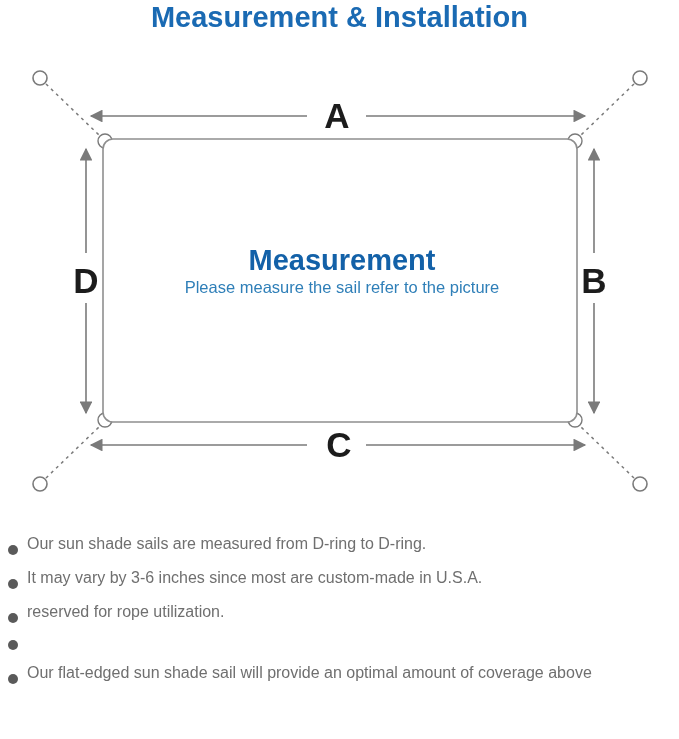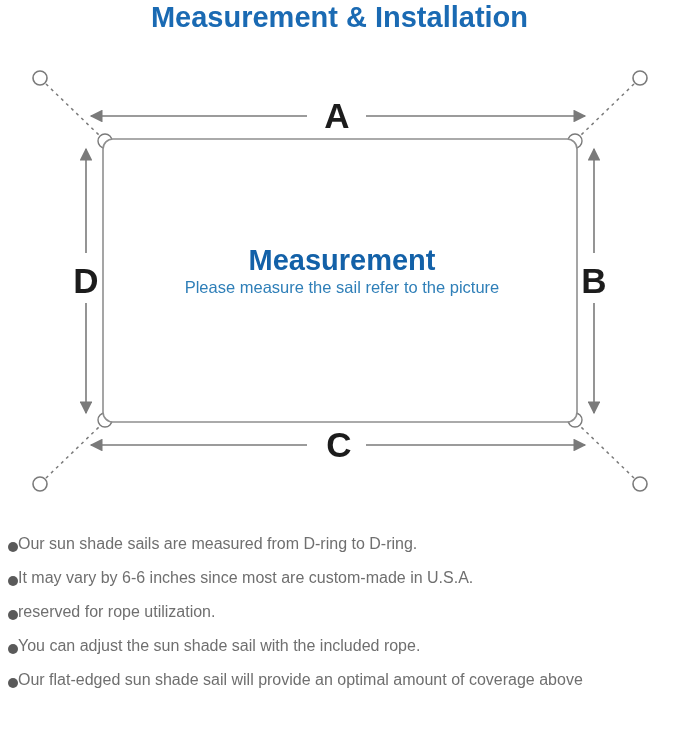--- a/index.html
+++ b/index.html
@@ -52,21 +52,22 @@
   }
   
   .notes {
     position: absolute;
     top: 532px; left: 8px; right: 2px;
     margin: 0; padding: 0;
     list-style: none;
   }
   .note-item {
     display: flex;
-    align-items: center;
+    align-items: flex-end;
+    gap: 9px;
     margin-bottom: 11px;
     font-size: 16px;
     line-height: 23px;
     color: var(--text-gray, #6f6f6f);
   }
   .bullet-dot {
     flex: 0 0 auto;
     width: 10px; height: 10px;
     margin-top: 6px;
     border-radius: 50%;
@@ -126,34 +127,31 @@
   <ul class="notes">
     <li class="note-item">
       <span class="bullet-dot"></span>
       <span>
         <span class="note-line">Our sun shade sails are measured from D-ring to D-ring.</span>
       </span>
     </li>
     <li class="note-item">
       <span class="bullet-dot"></span>
       <span>
-        <span class="note-line">It may vary by 6-6 inches since most are custom-made in U.S.A.</span>
+        <span class="note-line">It may vary by 3-6 inches since most are custom-made in U.S.A.</span>
       </span>
     </li>
     <li class="note-item">
       <span class="bullet-dot"></span>
       <span>
         <span class="note-line">reserved for rope utilization.</span>
       </span>
     </li>
     <li class="note-item">
       <span class="bullet-dot"></span>
-      <span>
-        <span class="note-line">You can adjust the sun shade sail with the included rope.</span>
-      </span>
     </li>
     <li class="note-item">
       <span class="bullet-dot"></span>
       <span>
         <span class="note-line">Our flat-edged sun shade sail will provide an optimal amount of coverage above</span>
       </span>
     </li>
   </ul>
 
 </div>

